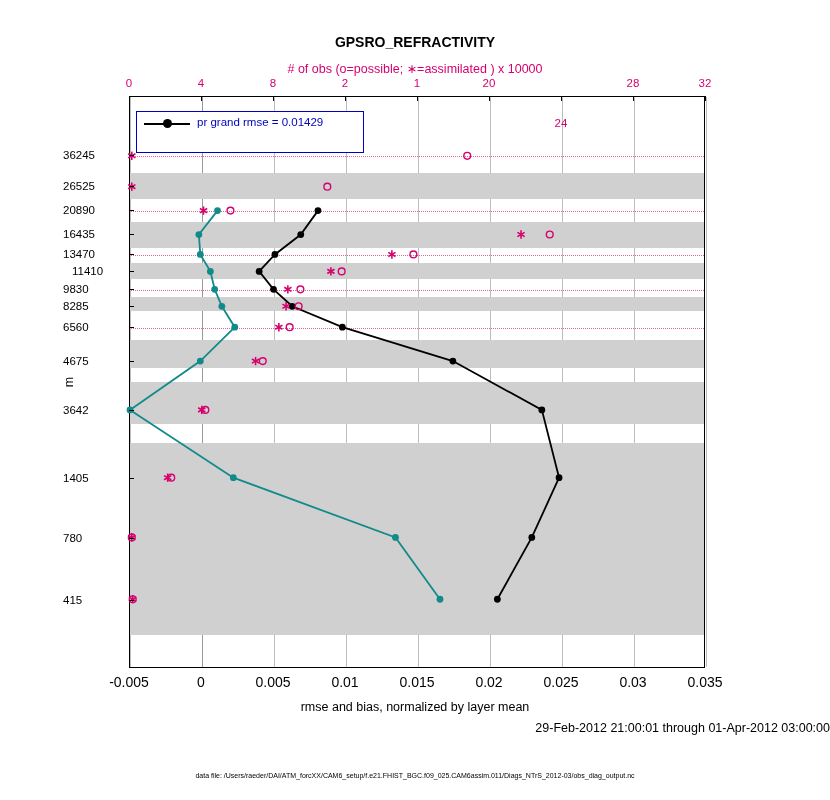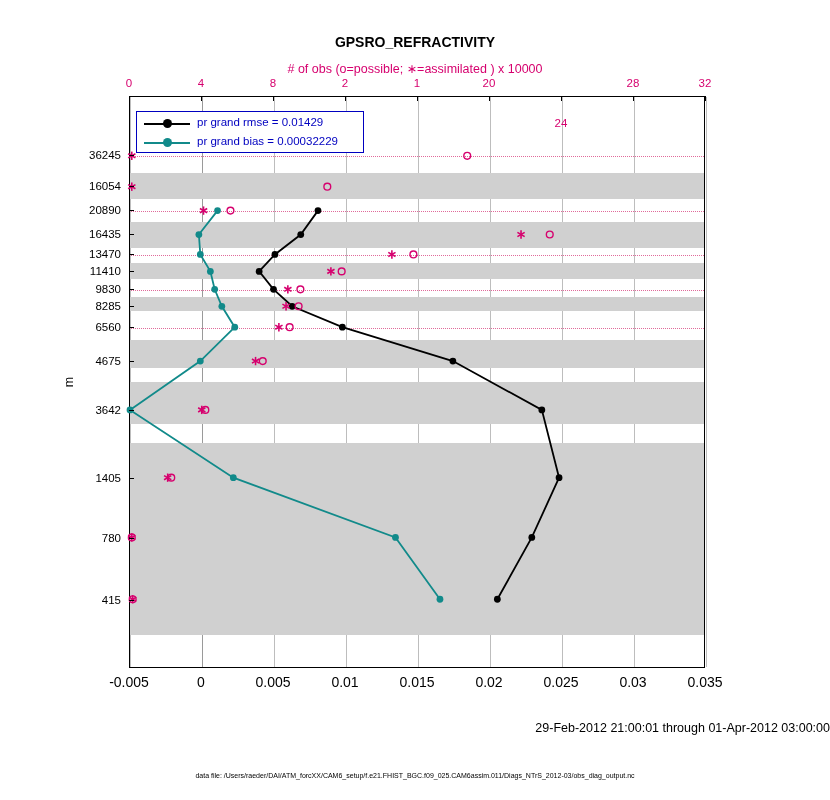--- a/index.html
+++ b/index.html
@@ -12,21 +12,21 @@
 
   .plot{position:absolute;left:129px;top:96px;width:576px;height:572px;border:1px solid #000;box-sizing:border-box;background:#fff;}
 
   .band{position:absolute;left:0;width:100%;background:#d0d0d0;}
   .gridv{position:absolute;top:0;bottom:0;width:1px;background:#bdbdbd;}
   .gridv.major{background:#9a9a9a;}
   .gridh{position:absolute;left:0;right:0;height:0;border-top:1px dotted #e06a9a;}
 
   .tick-x-bot{position:absolute;font-size:14px;color:#000;text-align:center;transform:translateX(-50%);}
   .tick-x-top{position:absolute;font-size:11.5px;color:#d6006e;text-align:center;transform:translateX(-50%);}
-  .tick-y{position:absolute;font-size:11.5px;color:#000;text-align:right;transform:translateY(-50%);}
+  .tick-y{position:absolute;font-size:11.5px;color:#000;transform:translateY(-50%);}
 
   .axis-x-label{position:absolute;left:0;top:700px;width:830px;text-align:center;font-size:12.5px;color:#000;}
   .axis-x-label2{position:absolute;left:0;top:721px;width:830px;text-align:right;font-size:12.5px;color:#000;}
   .axis-y-label{position:absolute;left:62px;top:382px;font-size:12.5px;color:#000;transform:rotate(-90deg) translate(-50%,0);transform-origin:left top;}
 
   .footer{position:absolute;left:0;top:772px;width:830px;text-align:center;font-size:7px;color:#000;}
 
   .legend{position:absolute;left:136px;top:111px;width:228px;height:42px;background:#fff;border:1px solid #0000c0;box-sizing:border-box;}
   .legend-row{position:absolute;left:0;height:21px;width:100%;}
   .legend-line{position:absolute;left:7px;top:10px;width:46px;height:2px;}
@@ -212,58 +212,54 @@
       <div class="tick-x-top" style="left: 489px; top: 77px;">20</div>
       <div style="position: absolute; left: 489px; top: 96px; width: 1px; height: 5px; background: rgb(0, 0, 0);"></div>
       <div class="tick-x-top" style="left: 561px; top: 77px; margin-top: 40px;">24</div>
       <div style="position: absolute; left: 561px; top: 96px; width: 1px; height: 5px; background: rgb(0, 0, 0);"></div>
       <div class="tick-x-top" style="left: 633px; top: 77px;">28</div>
       <div style="position: absolute; left: 633px; top: 96px; width: 1px; height: 5px; background: rgb(0, 0, 0);"></div>
       <div class="tick-x-top" style="left: 705px; top: 77px;">32</div>
       <div style="position: absolute; left: 705px; top: 96px; width: 1px; height: 5px; background: rgb(0, 0, 0);"></div>
       <div class="tick-y" style="left: 63px; width: 58px; top: 155px;">36245</div>
       <div style="position: absolute; left: 129px; top: 155px; width: 5px; height: 1px; background: rgb(0, 0, 0);"></div>
-      <div class="tick-y" style="left: 63px; width: 58px; top: 186px;">16054</div>
+      <div class="tick-y" style="left: 63px; width: 58px; top: 186px;">26525</div>
       <div style="position: absolute; left: 129px; top: 186px; width: 5px; height: 1px; background: rgb(0, 0, 0);"></div>
       <div class="tick-y" style="left: 63px; width: 58px; top: 210px;">20890</div>
       <div style="position: absolute; left: 129px; top: 210px; width: 5px; height: 1px; background: rgb(0, 0, 0);"></div>
       <div class="tick-y" style="left: 63px; width: 58px; top: 234px;">16435</div>
       <div style="position: absolute; left: 129px; top: 234px; width: 5px; height: 1px; background: rgb(0, 0, 0);"></div>
       <div class="tick-y" style="left: 63px; width: 58px; top: 254px;">13470</div>
       <div style="position: absolute; left: 129px; top: 254px; width: 5px; height: 1px; background: rgb(0, 0, 0);"></div>
-      <div class="tick-y" style="left: 63px; width: 58px; top: 271px;">11410</div>
+      <div class="tick-y" style="left: 72px; width: 58px; top: 271px;">11410</div>
       <div style="position: absolute; left: 129px; top: 271px; width: 5px; height: 1px; background: rgb(0, 0, 0);"></div>
       <div class="tick-y" style="left: 63px; width: 58px; top: 289px;">9830</div>
       <div style="position: absolute; left: 129px; top: 289px; width: 5px; height: 1px; background: rgb(0, 0, 0);"></div>
       <div class="tick-y" style="left: 63px; width: 58px; top: 306px;">8285</div>
       <div style="position: absolute; left: 129px; top: 306px; width: 5px; height: 1px; background: rgb(0, 0, 0);"></div>
       <div class="tick-y" style="left: 63px; width: 58px; top: 327px;">6560</div>
       <div style="position: absolute; left: 129px; top: 327px; width: 5px; height: 1px; background: rgb(0, 0, 0);"></div>
       <div class="tick-y" style="left: 63px; width: 58px; top: 361px;">4675</div>
       <div style="position: absolute; left: 129px; top: 361px; width: 5px; height: 1px; background: rgb(0, 0, 0);"></div>
       <div class="tick-y" style="left: 63px; width: 58px; top: 410px;">3642</div>
       <div style="position: absolute; left: 129px; top: 410px; width: 5px; height: 1px; background: rgb(0, 0, 0);"></div>
       <div class="tick-y" style="left: 63px; width: 58px; top: 478px;">1405</div>
       <div style="position: absolute; left: 129px; top: 478px; width: 5px; height: 1px; background: rgb(0, 0, 0);"></div>
       <div class="tick-y" style="left: 63px; width: 58px; top: 538px;">780</div>
       <div style="position: absolute; left: 129px; top: 538px; width: 5px; height: 1px; background: rgb(0, 0, 0);"></div>
       <div class="tick-y" style="left: 63px; width: 58px; top: 600px;">415</div>
       <div style="position: absolute; left: 129px; top: 600px; width: 5px; height: 1px; background: rgb(0, 0, 0);"></div>
     </div>
 
   <div class="axis-y-label">m</div>
+  <div class="axis-x-label">rmse and bias, normalized by layer mean</div>
   <div class="axis-x-label2">29-Feb-2012 21:00:01 through 01-Apr-2012 03:00:00</div>
 
   <div class="legend">
     <div class="legend-row" style="top:1px;">
       <div class="legend-line" id="lg0" style="background: rgb(0, 0, 0);"></div>
       <div class="legend-dot" id="lgd0" style="background: rgb(0, 0, 0);"></div>
       <div class="legend-text">pr grand rmse = 0.01429</div>
     </div>
-    <div class="legend-row" style="top:20px;">
-      <div class="legend-line" id="lg1" style="background: rgb(17, 138, 138);"></div>
-      <div class="legend-dot" id="lgd1" style="background: rgb(17, 138, 138);"></div>
-      <div class="legend-text">pr grand bias = 0.00032229</div>
-    </div>
   </div>
 
   <div class="footer">data file: /Users/raeder/DAI/ATM_forcXX/CAM6_setup/f.e21.FHIST_BGC.f09_025.CAM6assim.011/Diags_NTrS_2012-03/obs_diag_output.nc</div>
 </div>
 
 </body></html>

